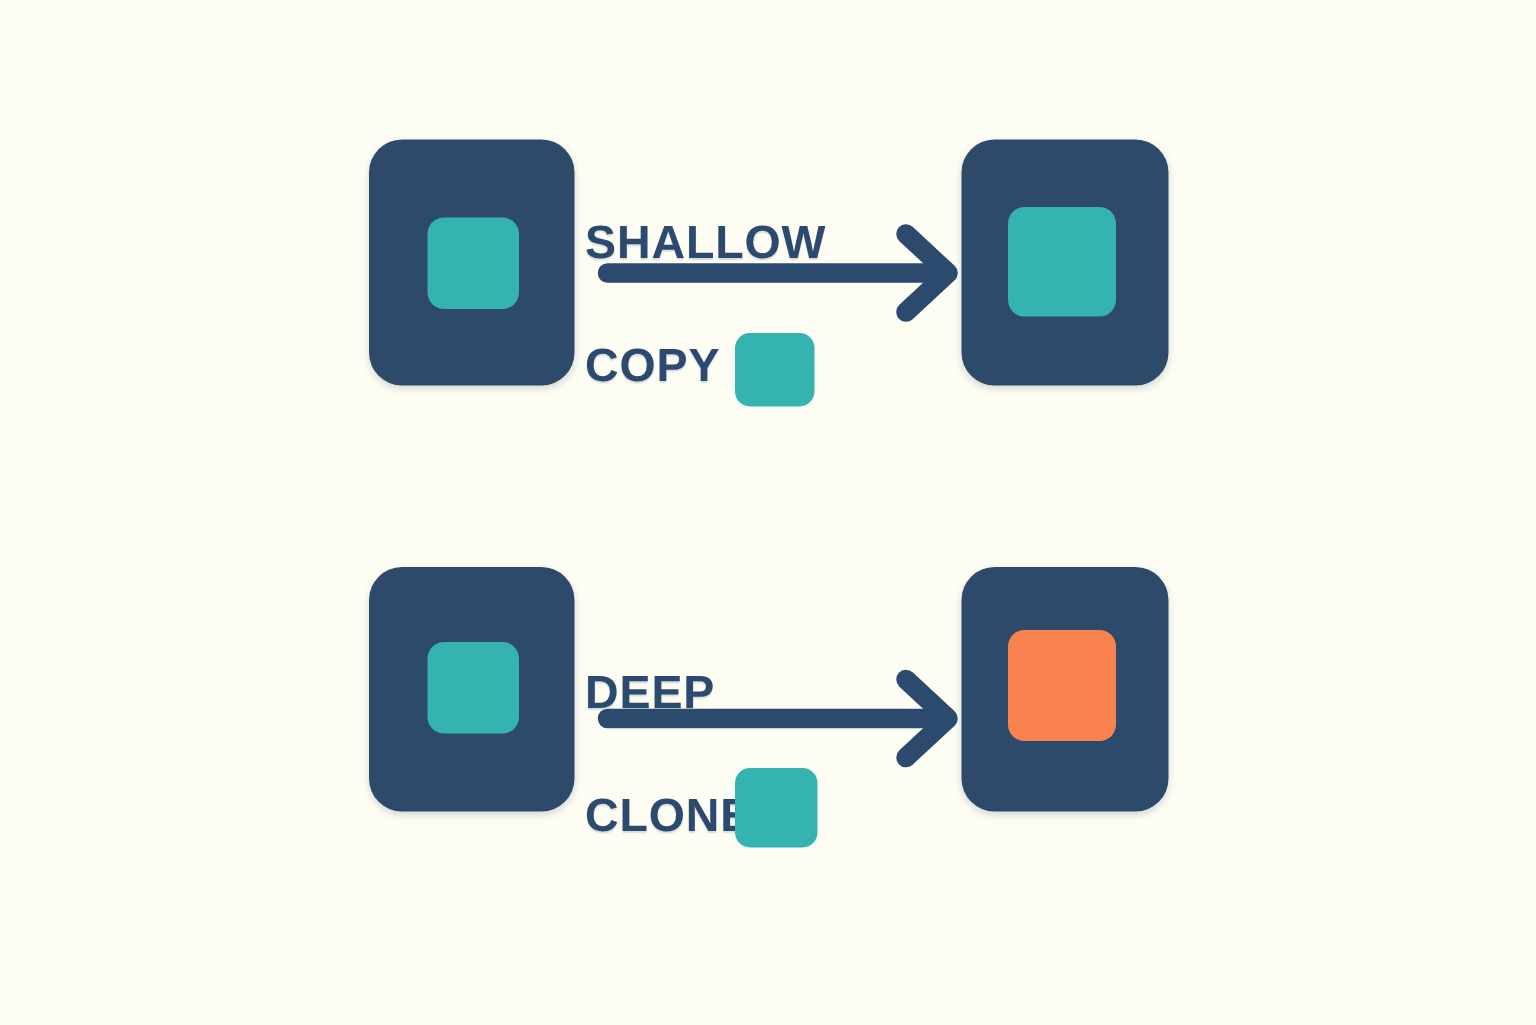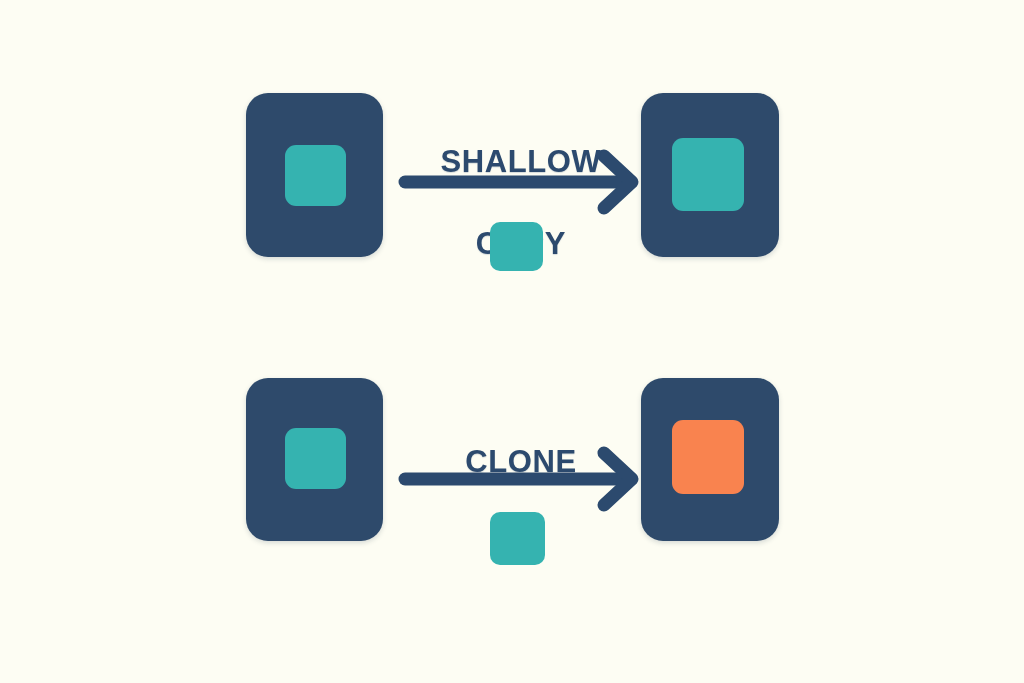--- a/index.html
+++ b/index.html
@@ -50,21 +50,20 @@
   
   .arrow-wrap {
     position: absolute;
     pointer-events: none;
   }
   .arrow-wrap svg { display: block; overflow: visible; }
 
   
   .arrow-label {
     position: absolute;
-    text-align: center;
     color: #2C4A6E;
     font-family: "Liberation Sans", sans-serif;
     font-weight: bold;
     font-size: 31px;
     line-height: 41px;
     letter-spacing: 0.6px;
     white-space: pre-line;
     text-shadow: 0 1px 1px rgba(44,74,110,0.18);
   }
   .lbl-line { display: block; }
@@ -101,20 +100,21 @@
   </div>
 
   <div class="arrow-wrap" style="left:398px; top:447px; width:244px; height:64px;">
     <svg width="244" height="64" viewBox="0 0 244 64" xmlns="http://www.w3.org/2000/svg">
       <line x1="7" y1="32" x2="222" y2="32" stroke="#2C4A6E" stroke-width="13" stroke-linecap="round"></line>
       <polyline points="206,6 234,32 206,58" fill="none" stroke="#2C4A6E" stroke-width="13" stroke-linecap="round" stroke-linejoin="round"></polyline>
     </svg>
   </div>
 
   <div class="arrow-label" style="left:390px; top:400px; width:262px;">
+    <span class="lbl-line">DEEP</span>
     <span class="lbl-line">CLONE</span>
   </div>
 
   <div class="float-sq" style="left:490px; top:512px; width:55px; height:53px;"></div>
 
   <div class="obj-box shadowed" style="left:641px; top:378px; width:138px; height:163px;">
     <div class="inner-sq orange" style="left:31px; top:42px; width:72px; height:74px;"></div>
   </div>
 
 </div>

